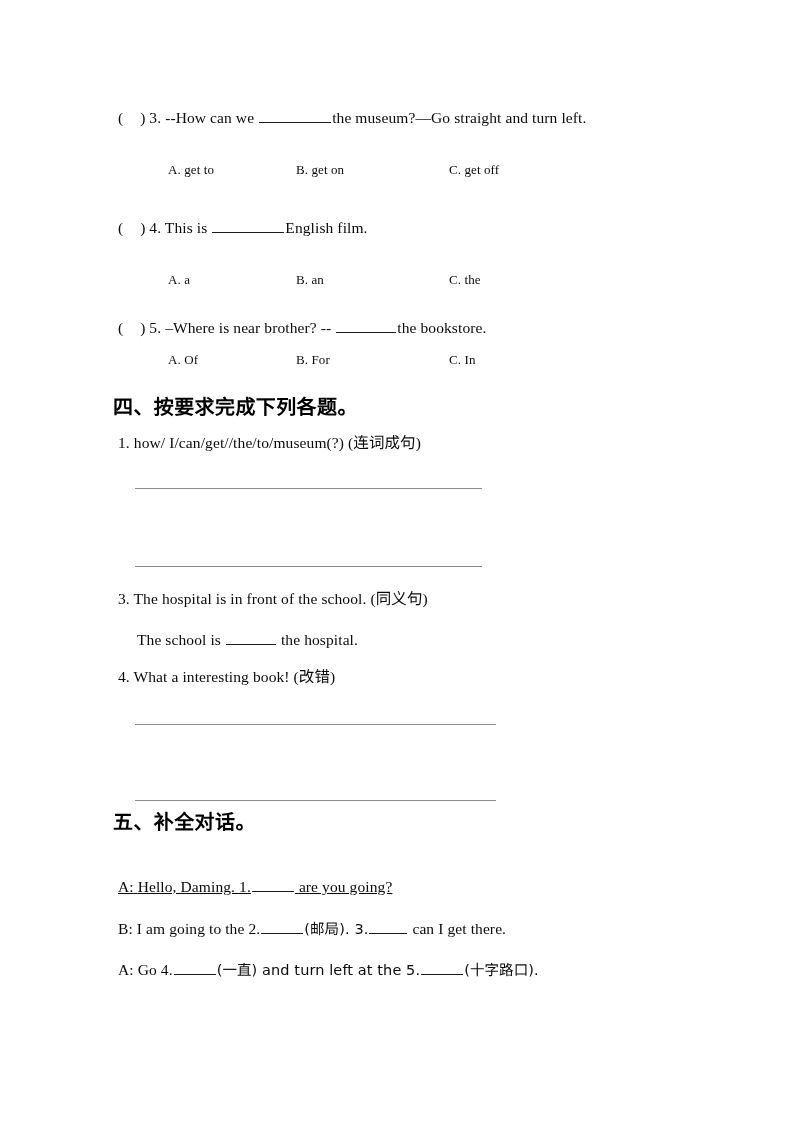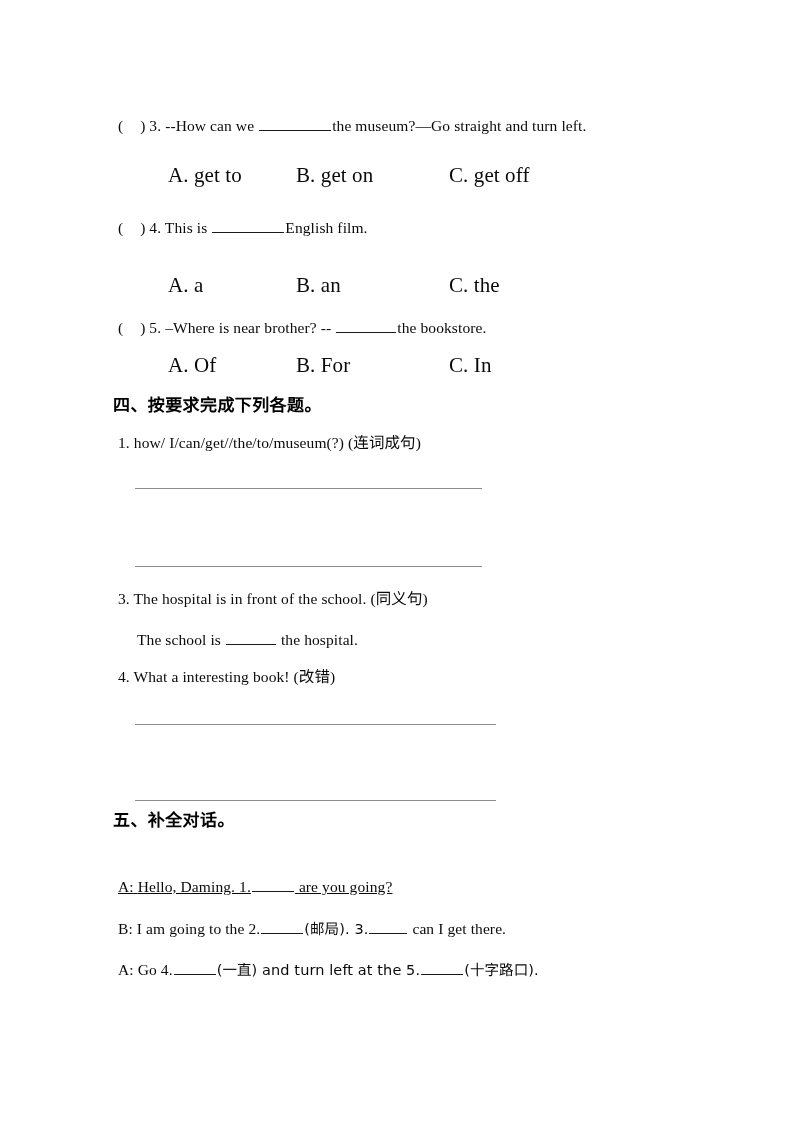--- a/index.html
+++ b/index.html
@@ -34,33 +34,33 @@
   }
 
   .mc-stem  { left: 118px; }
   .mc-paren { letter-spacing: 0; }
   .paren-gap { display: inline-block; width: 17px; }
 
   .opt-row { left: 0; width: 100%; }
   .opt {
     position: absolute;
     white-space: nowrap;
-    font-size: 21px;
+    font-size: 13px;
   }
   .opt-a { left: 168px; }
   .opt-b { left: 296px; }
   .opt-c { left: 449px; }
 
   
   .section-heading {
     position: absolute;
     left: 113px;
     font-family: "DejaVu Sans", "Liberation Sans", sans-serif;
     font-weight: bold;
-    font-size: 17px;
+    font-size: 20px;
     letter-spacing: 0.4px;
     white-space: nowrap;
     color: #000;
   }
 
   
   .item { left: 118px; }
   .item-indent { left: 137px; }
 
   
@@ -88,21 +88,21 @@
     font-family: "DejaVu Sans", "Liberation Sans", sans-serif;
     font-size: 14.5px;
   }
   .dlg { left: 118px; }
 </style>
 </head>
 <body>
 
 <div class="page">
 
-  <div class="row mc-stem" style="top:116px;">
+  <div class="row mc-stem" style="top:108px;">
     <span class="mc-paren"><span>(</span><span class="paren-gap"></span><span>)</span></span>
     <span>3.</span>
     <span>--How can we</span>
     <span class="blank blank-xl"></span><span>the museum?—Go straight and turn left.</span>
   </div>
   <div class="row opt-row" style="top:163px;">
     <span class="opt opt-a">A. get to</span>
     <span class="opt opt-b">B. get on</span>
     <span class="opt opt-c">C. get off</span>
   </div>

